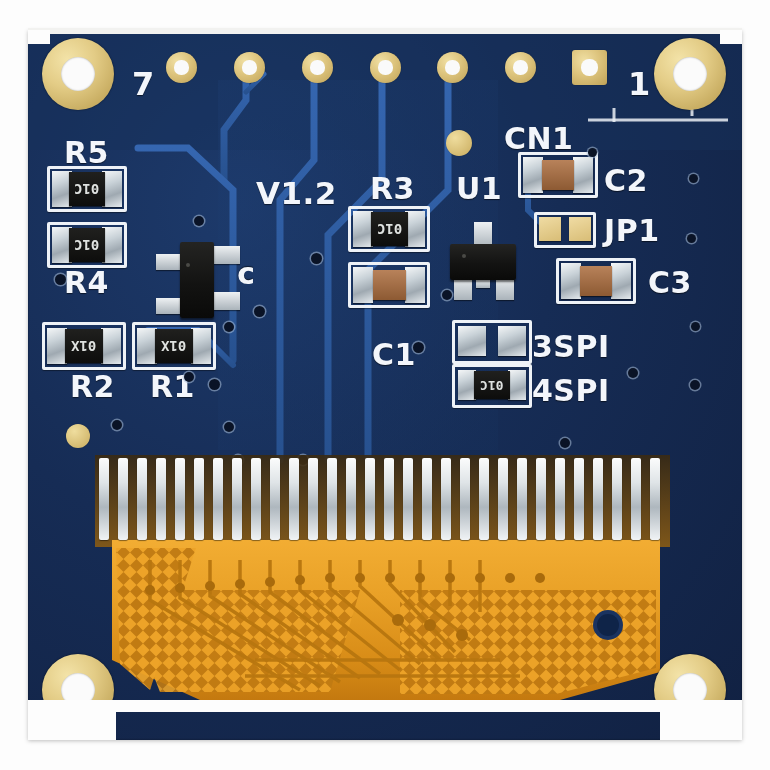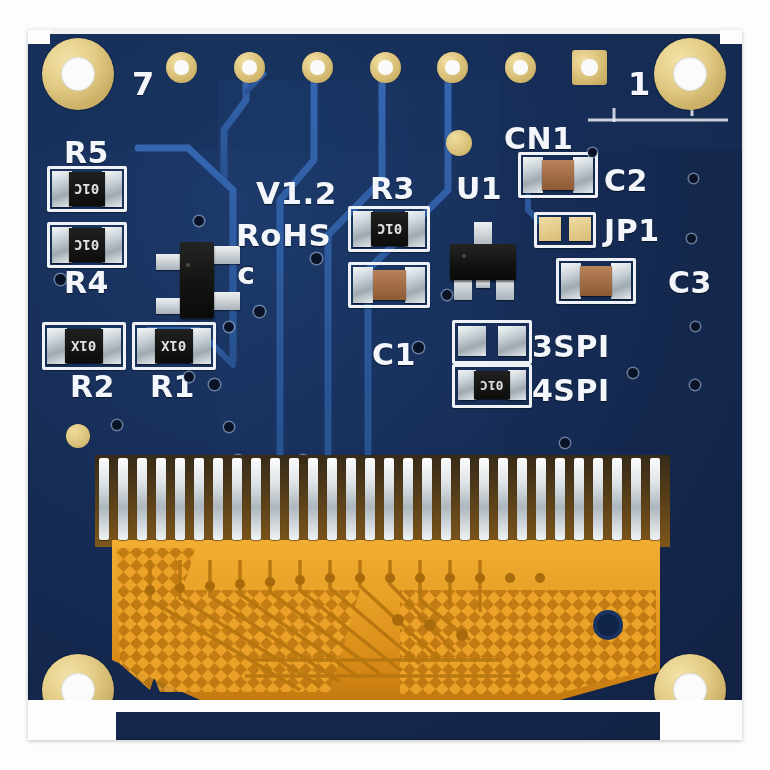--- a/index.html
+++ b/index.html
@@ -317,24 +317,23 @@
     </div>
 
     <div class="silk" style="left:104px;top:38px;font-size:32px;">7</div>
     <div class="silk" style="left:600px;top:38px;font-size:32px;">1</div>
     <div class="silk" style="left:476px;top:94px;font-size:30px;">CN1</div>
     <div class="silk" style="left:36px;top:108px;font-size:30px;">R5</div>
     <div class="silk" style="left:228px;top:136px;font-size:31px;margin-top:12px;">V1.2</div>
     <div class="silk" style="left:342px;top:144px;font-size:30px;">R3</div>
     <div class="silk" style="left:428px;top:144px;font-size:30px;">U1</div>
     <div class="silk" style="left:576px;top:136px;font-size:30px;">C2</div>
-    <div class="silk" style="left:208px;top:190px;font-size:31px;">RoHS</div>
     <div class="silk" style="left:576px;top:186px;font-size:30px;">JP1</div>
     <div class="silk" style="left:36px;top:238px;font-size:30px;">R4</div>
-    <div class="silk" style="left:640px;top:238px;font-size:30px;">C3</div>
+    <div class="silk" style="left:620px;top:238px;font-size:30px;">C3</div>
     <div class="silk" style="left:208px;top:232px;font-size:30px;transform:rotate(180deg);">ɔ</div>
     <div class="silk" style="left:344px;top:310px;font-size:30px;">C1</div>
     <div class="silk" style="left:504px;top:302px;font-size:30px;">3SPI</div>
     <div class="silk" style="left:42px;top:342px;font-size:30px;">R2</div>
     <div class="silk" style="left:122px;top:342px;font-size:30px;">R1</div>
     <div class="silk" style="left:504px;top:346px;font-size:30px;">4SPI</div>
 
   </div>
 
   <svg id="fpc" width="770" height="770" viewBox="0 0 770 770">

